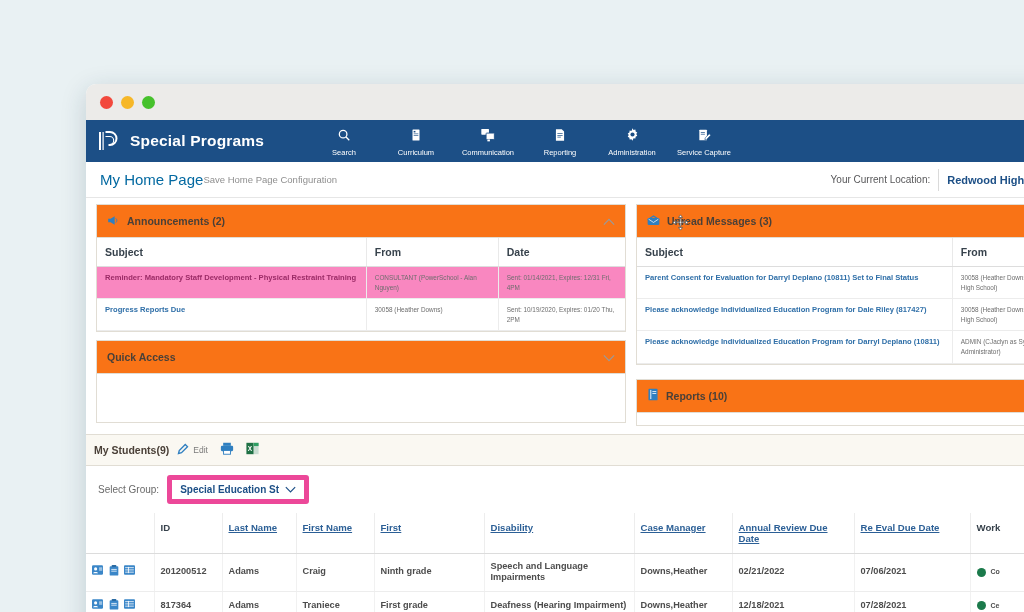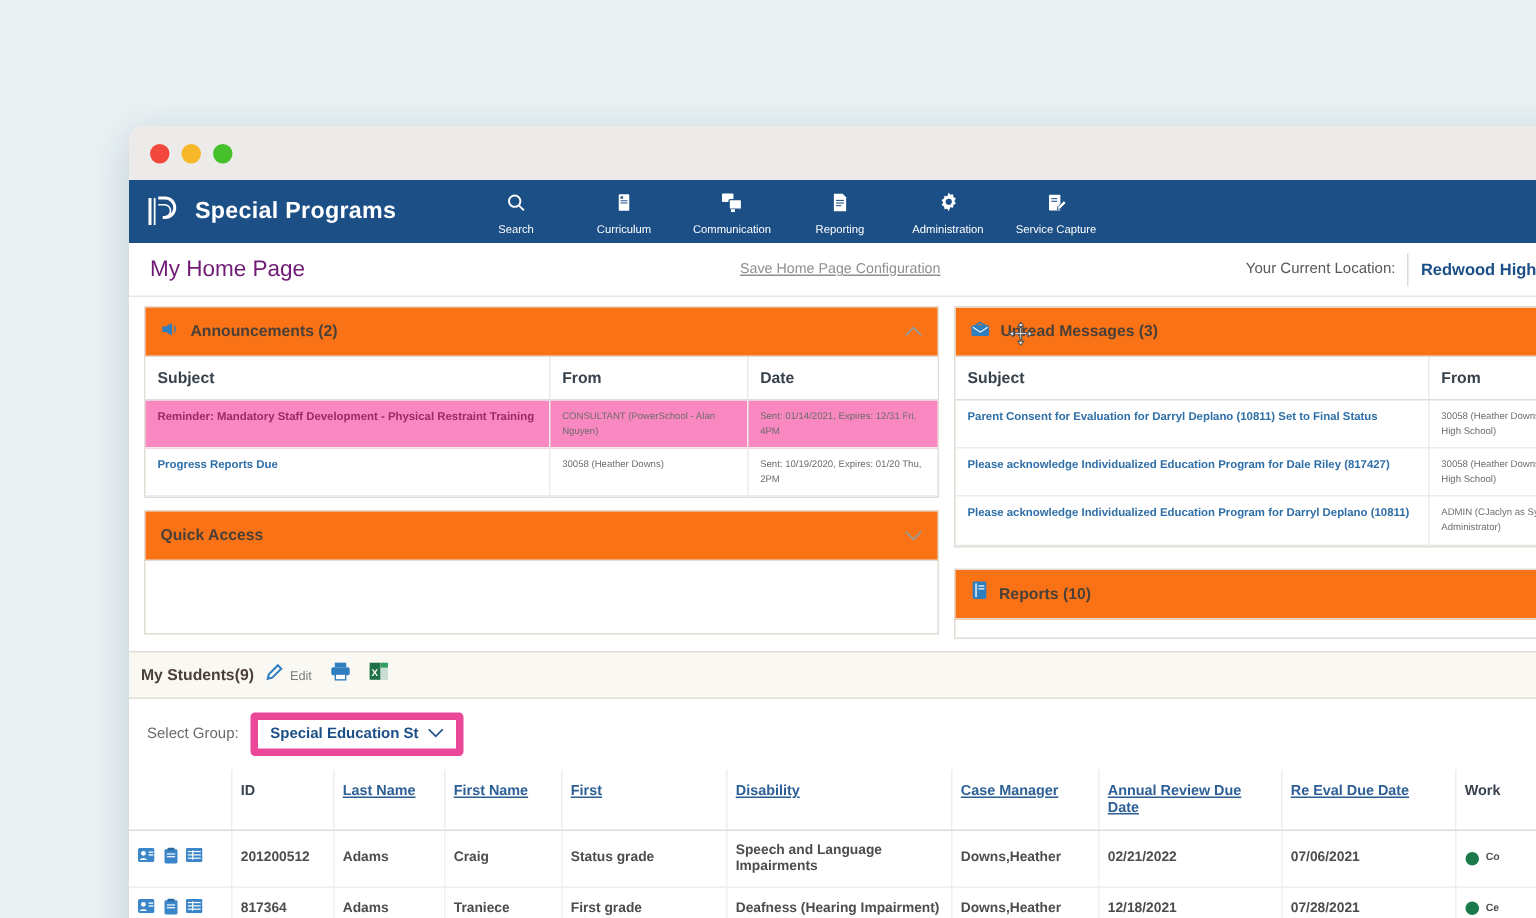--- a/index.html
+++ b/index.html
@@ -59,24 +59,23 @@
   .nav-item .lbl { font-size: 7.5px; white-space: nowrap; }
 
   
   #subheader {
     height: 36px;
     display: flex; align-items: center;
     padding: 0 14px;
     background: #fff;
     border-bottom: 1px solid #e6e6e6;
   }
-  #page-title { font-size: 15px; color: #701a75; text-align: right; }
+  #page-title { font-size: 15px; color: #0369a1; text-align: right; }
   #save-config {
-    margin-left: 290px;
-    font-size: 9.5px; color: #8f8f8f; cursor: pointer; text-decoration: underline;
+    font-size: 9.5px; color: #8f8f8f; cursor: pointer;
   }
   #location-wrap {
     margin-left: auto; display: flex; align-items: center; gap: 8px;
   }
   #location-label { font-size: 10px; color: #58585a; }
   #location-value {
     font-size: 11px; font-weight: bold; color: #1c4f86;
     border-left: 1px solid #dadada;
     padding: 5px 8px;
     cursor: pointer;
@@ -507,21 +506,21 @@
                   <rect x="1.5" y="2.6" width="11" height="1" fill="#fff"></rect>
                   <rect x="1.5" y="5.4" width="11" height="1" fill="#fff"></rect>
                   <rect x="1.5" y="8.2" width="11" height="1" fill="#fff"></rect>
                   <rect x="5.2" y="2" width="1" height="8" fill="#fff"></rect>
                 </svg>
             </span>
           </td>
           <td>201200512</td>
           <td>Adams</td>
           <td>Craig</td>
-          <td>Status grade</td>
+          <td>Ninth grade</td>
           <td>Speech and Language Impairments</td>
           <td>Downs,Heather</td>
           <td>02/21/2022</td>
           <td>07/06/2021</td>
           <td style="border-right:none">
             <span class="wf">
                 <span class="bullet"></span>
                 <span class="wf-txt">Co</span>
               </span>
           </td>

